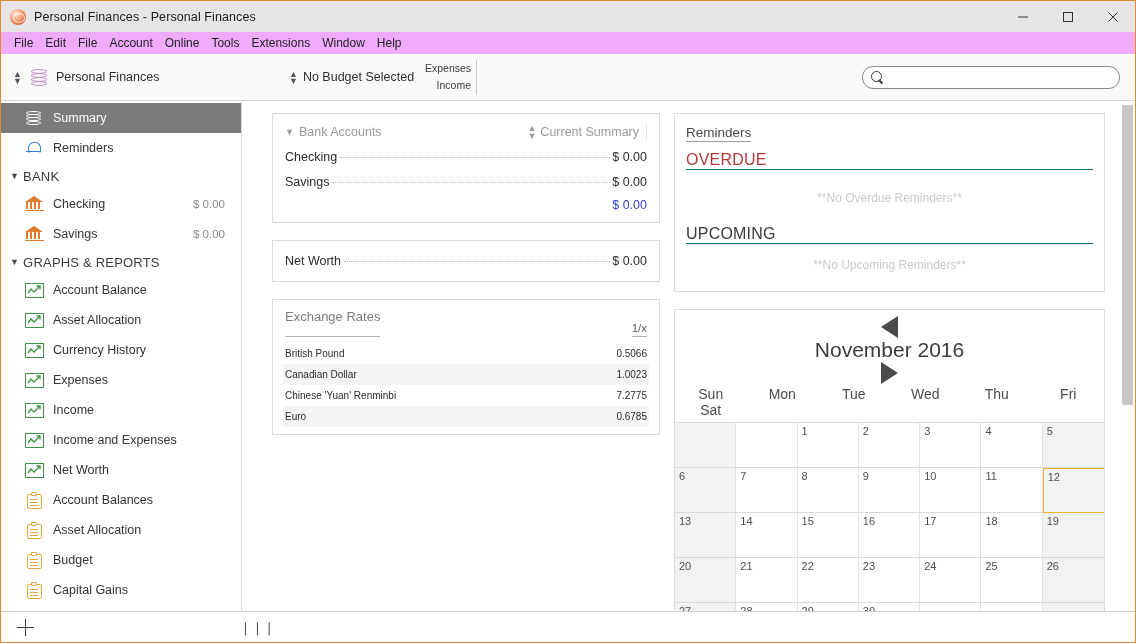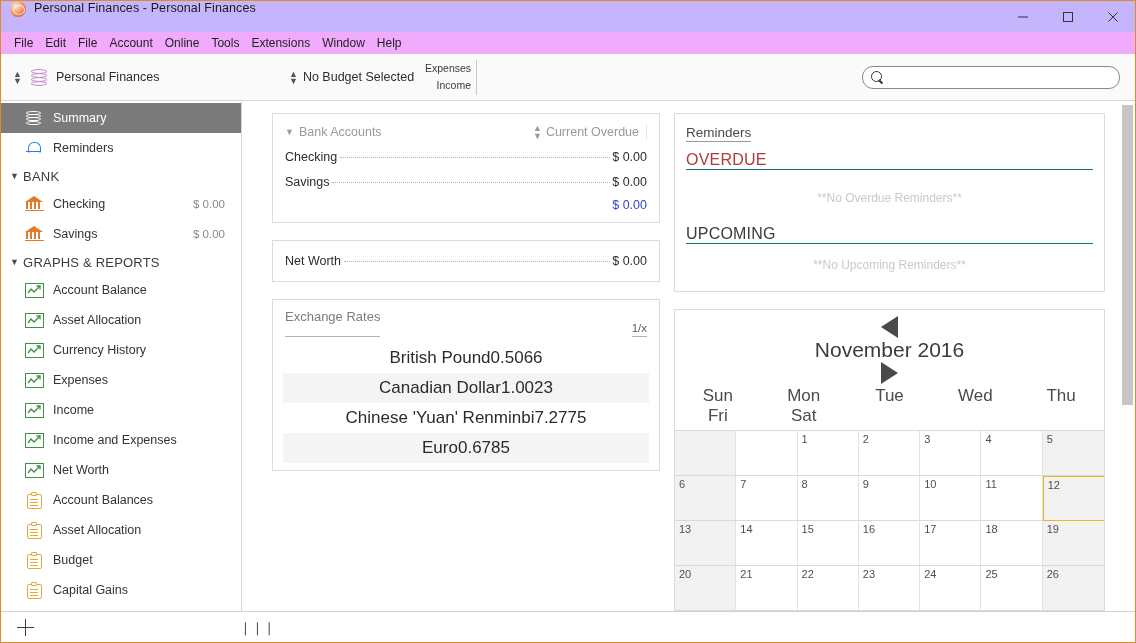--- a/index.html
+++ b/index.html
@@ -13,22 +13,22 @@
     width: 1136px; height: 643px;
     border: 1px solid #e08a2e;
     background: #ffffff;
     display: flex; flex-direction: column;
     position: relative;
   }
 
   
   .titlebar {
     height: 31px; flex: 0 0 31px;
-    display: flex; align-items: flex-start;
-    background: #c4b5fd;
+    display: flex; align-items: center;
+    background: #e5e5e5;
     position: relative;
   }
   .app-icon {
     width: 16px; height: 16px; margin-left: 9px; margin-right: 8px;
     border-radius: 50%;
     background:
       radial-gradient(circle at 35% 30%, #fbe3d2 0%, #f2a97e 40%, #e3653a 75%, #d44f28 100%);
     position: relative; flex: 0 0 16px;
   }
   .app-icon::after {
@@ -232,22 +232,22 @@
     display: flex; align-items: flex-end; justify-content: space-between;
     margin-bottom: 6px; padding: 0 2px;
   }
   .ex-title {
     font-size: 13px; color: #7d7d7d; border-bottom: 1px solid #b4b4b4; padding-bottom: 12px;
   }
   .ex-1x {
     font-size: 11.5px; color: #5d5d5d; border-bottom: 1px solid #b4b4b4; padding-bottom: 2px;
   }
   .ex-row {
-    display: flex; justify-content: center;
-    font-size: 17px; color: #2b2b2b;
+    display: flex; justify-content: space-between;
+    font-size: 10px; color: #2b2b2b;
     padding: 5px 2px 5px 2px;
   }
   .ex-row.alt { background: #f4f4f4; }
 
   .rem-panel .panel-inner { padding: 9px 11px 9px 11px; }
   .rem-title {
     font-size: 13.5px; color: #4a4a4a; border-bottom: 1px solid #9a9a9a;
     display: inline-block; padding-bottom: 1px; margin-bottom: 9px;
   }
   .rem-sec {
@@ -268,22 +268,22 @@
     padding: 6px 12px 0 12px;
     flex-direction: column;
   }
   .cal-arrow {
     width: 0; height: 0; border-top: 11px solid transparent; border-bottom: 11px solid transparent;
   }
   .cal-arrow.prev { border-right: 17px solid #4a4a4a; }
   .cal-arrow.next { border-left: 17px solid #4a4a4a; }
   .cal-title { font-size: 21px; color: #3c3c3c; font-weight: normal; }
   .cal-dow {
-    display: grid; grid-template-columns: repeat(5, 1fr);
-    font-size: 17px; color: #4b4b4b; text-align: center;
+    display: grid; grid-template-columns: repeat(6, 1fr);
+    font-size: 14px; color: #4b4b4b; text-align: center;
     padding: 2px 0 4px 0;
   }
   .cal-grid {
     display: grid; grid-template-columns: repeat(7, 1fr);
     border-top: 1px solid #d9d9d9;
   }
   .cal-cell {
     height: 45px; border-right: 1px solid #e2e2e2; border-bottom: 1px solid #d9d9d9;
     font-size: 11px; color: #4e4e4e; padding: 2px 0 0 4px;
     background: #ffffff;
@@ -585,21 +585,21 @@
             <div class="pan-header">
               <div class="left">
                 <span class="tri">▼</span>
                 <span>Bank Accounts</span>
               </div>
               <div class="right">
                 <span class="spin2">
                     <span>▲</span>
                     <span>▼</span>
                   </span>
-                <span>Current Overdue</span>
+                <span>Current Summary</span>
               </div>
             </div>
 
             <div class="dotrow">
               <span class="nm">Checking</span>
               <span class="fill"></span>
               <span class="amt">$ 0.00</span>
             </div>
             <div class="dotrow">
               <span class="nm">Savings</span>

